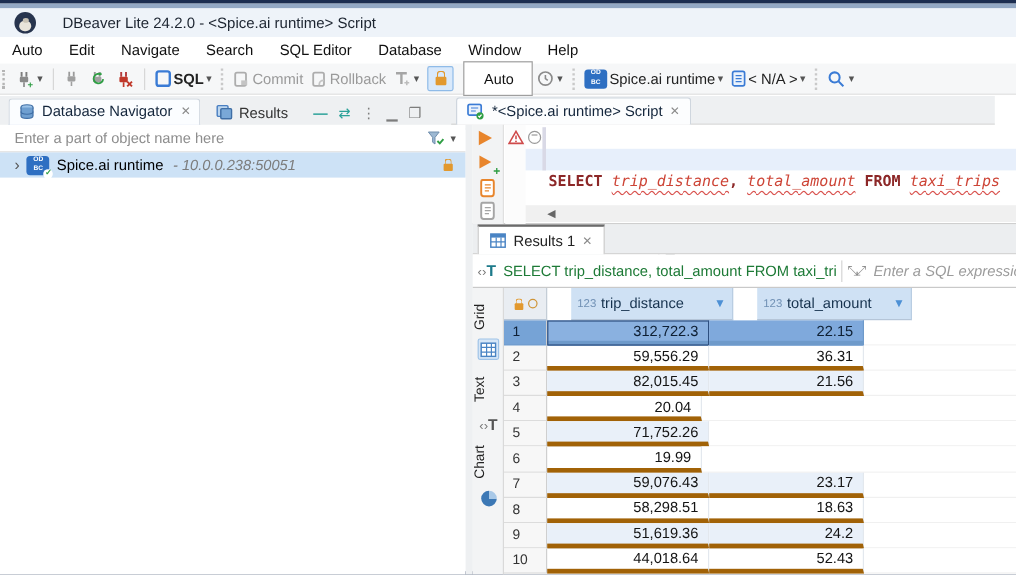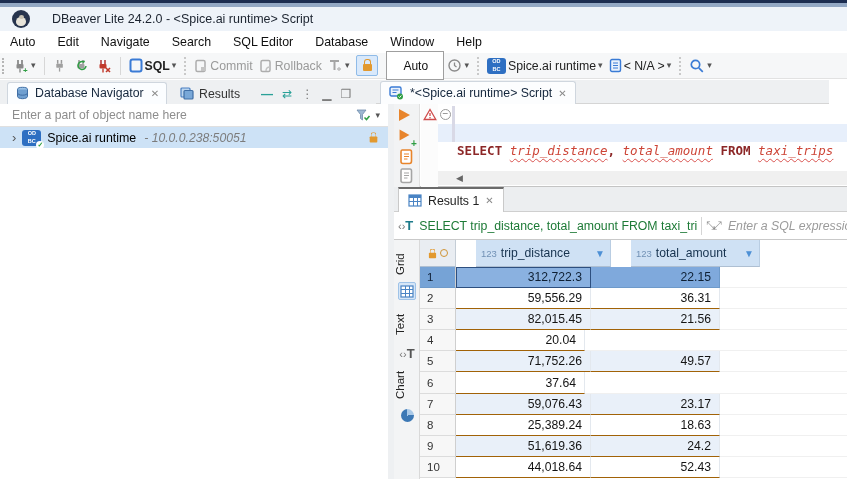--- a/index.html
+++ b/index.html
@@ -108,21 +108,21 @@
   .gh-corner { width:36px; background:#e9edf2; border-right:1px solid #c4cdd6; border-bottom:1px solid #aebfd2; display:flex; align-items:center; justify-content:center; gap:3px; }
   .ring { width:8px; height:8px; border:1.5px solid #cf9436; border-radius:50%; }
   .gh-col { background:#cfe1f4; border-right:1px solid #b9cde2; border-bottom:1px solid #aebfd2; display:flex; align-items:center; padding:0 5px;margin-left:20px; }
   .gh-col .t123 { color:#7191b5; font-size:9.5px; margin-right:4px; }
   .gh-col .cname { color:#16324e; font-size:12.2px; flex:1; }
   .gh-col .sort { color:#4d90d5; font-size:10px; }
   .gh-fill { flex:1; border-bottom:1px solid #d8d8d8; background:#fff; }
   .g-body { position:absolute; left:0; top:27px; width:427px; }
   .g-row { display:flex; height:21.1px; }
   .g-num { width:36px; background:#f7f7f7; border-right:1px solid #cfcfcf; border-bottom:1px solid #dcdcdc; font-size:11.5px; color:#333; padding-left:7px; display:flex; align-items:center; }
-  .g-cell { border-right:1px solid #e3e8ee; border-bottom:1px solid #a16207; font-size:12.2px; color:#141414; display:flex; align-items:center; justify-content:flex-end; padding-right:8px; }
+  .g-cell { border-right:1px solid #e3e8ee; border-bottom:4px solid #a16207; font-size:12.2px; color:#141414; display:flex; align-items:center; justify-content:flex-end; padding-right:8px; }
   .g-cell.c1 { width:135px; }
   .g-cell.c2 { width:129px; }
   .g-fill { flex:1; border-bottom:1px solid #f0f0f0; background:#fff; }
   .g-row.tint .g-cell { background:#e9f0f9; }
   .g-row.sel .g-num { background:#76a3d6; border-bottom-color:#6e9aca; color:#0f2036; }
   .g-row.sel .g-cell { background:#7fa9dc; border-right-color:#6e9aca; border-bottom-color:#6e9aca; color:#0e1f33; }
   .g-row.sel .g-cell.focus { background:#8ab1e0; outline:1.5px solid #2d4f7f; outline-offset:-1.5px; }
 
   .ic-x { color:#8a8a8a; font-size:10px; }
 </style>
@@ -437,37 +437,36 @@
           <div class="g-fill"></div>
         </div>
         <div class="g-row">
           <div class="g-num">4</div>
           <div class="g-cell c2">20.04</div>
           <div class="g-fill"></div>
         </div>
         <div class="g-row tint">
           <div class="g-num">5</div>
           <div class="g-cell c1">71,752.26</div>
-          <div class="g-cell c2">49.57</div>
           <div class="g-fill"></div>
         </div>
         <div class="g-row">
           <div class="g-num">6</div>
-          <div class="g-cell c2">37.64</div>
+          <div class="g-cell c2">19.99</div>
           <div class="g-fill"></div>
         </div>
         <div class="g-row tint">
           <div class="g-num">7</div>
           <div class="g-cell c1">59,076.43</div>
           <div class="g-cell c2">23.17</div>
           <div class="g-fill"></div>
         </div>
         <div class="g-row">
           <div class="g-num">8</div>
-          <div class="g-cell c1">25,389.24</div>
+          <div class="g-cell c1">58,298.51</div>
           <div class="g-cell c2">18.63</div>
           <div class="g-fill"></div>
         </div>
         <div class="g-row tint">
           <div class="g-num">9</div>
           <div class="g-cell c1">51,619.36</div>
           <div class="g-cell c2">24.2</div>
           <div class="g-fill"></div>
         </div>
         <div class="g-row">

